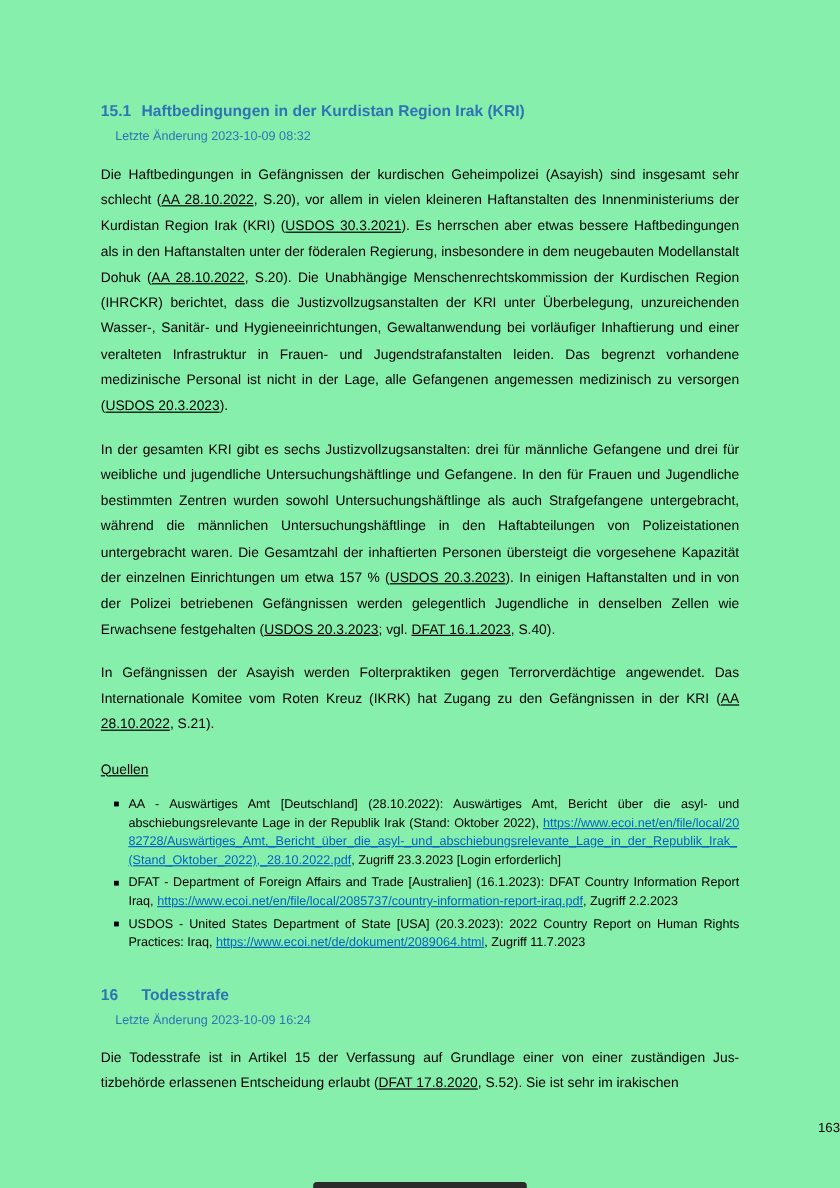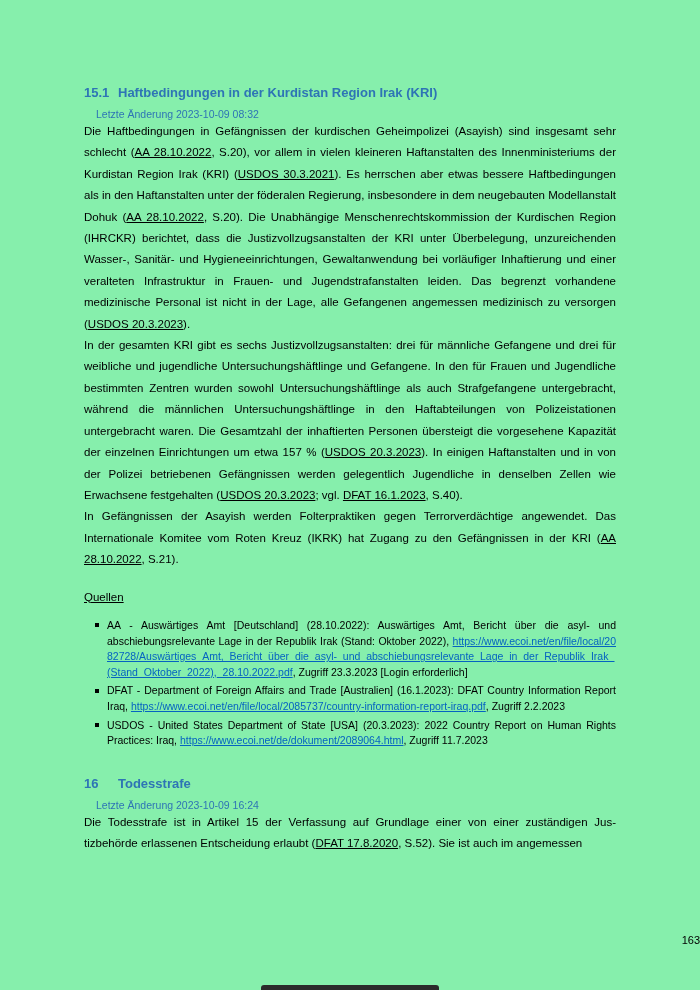--- a/index.html
+++ b/index.html
@@ -26,20 +26,21 @@
     color: #2E74B5;
     font-size: 10.5px;
     line-height: 14px;
     margin-top: 6px;
     padding-left: 12px;
   }
   .para {
     font-size: 11.5px;
     line-height: 21.4px;
     text-align: justify;
+    margin-top: 15px;
   }
   .quellen {
     font-size: 11.5px;
     line-height: 21.4px;
     margin-top: 16px;
     text-decoration: underline;
   }
   .sources { list-style: none; margin: 10px 0 0 10px; }
   .source {
     position: relative;
@@ -102,19 +103,19 @@
       <li class="source"><span>USDOS - United States Department of State [USA] (20.3.2023): 2022 Country Report on Human Rights Practices: Iraq, </span><span class="link">https://www.ecoi.net/de/dokument/2089064.html</span><span>, Zugriff 11.7.2023</span></li>
     </ul>
   </section>
 
   <section class="section-16">
     <h2 class="heading">
       <span class="hnum">16</span><span>Todesstrafe</span>
     </h2>
     <div class="last-change">Letzte Änderung 2023-10-09 16:24</div>
 
-    <p class="para"><span>Die Todesstrafe ist in Artikel 15 der Verfassung auf Grundlage einer von einer zuständigen Jus­tizbehörde erlassenen Entscheidung erlaubt (</span><span class="ref">DFAT 17.8.2020</span><span>, S.52). Sie ist auch im angemessen</span></p>
+    <p class="para"><span>Die Todesstrafe ist in Artikel 15 der Verfassung auf Grundlage einer von einer zuständigen Jus­tizbehörde erlassenen Entscheidung erlaubt (</span><span class="ref">DFAT 17.8.2020</span><span>, S.52). Sie ist sehr im irakischen</span></p>
   </section>
 
   <div class="page-number">163</div>
   <div class="bottom-bar"></div>
 
 </div>
 
 </body></html>

